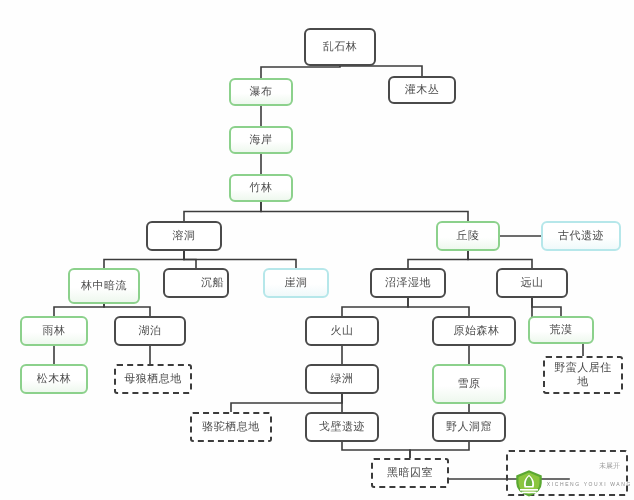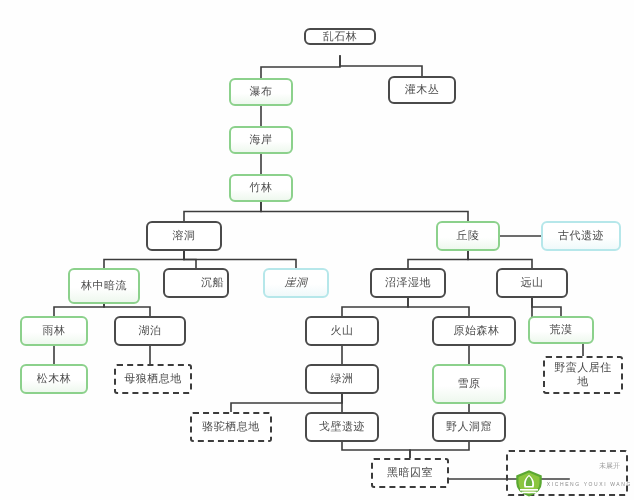--- a/index.html
+++ b/index.html
@@ -167,21 +167,21 @@
       <path d="M 342 394 V 403 H 231 V 412" fill="none" stroke="#3c3c3c" stroke-width="1.6" stroke-linecap="square"></path>
       <path d="M 342 394 V 403 H 342 V 412" fill="none" stroke="#3c3c3c" stroke-width="1.6" stroke-linecap="square"></path>
       <path d="M 469 394 V 412" fill="none" stroke="#3c3c3c" stroke-width="1.6" stroke-linecap="square"></path>
       <path d="M 342 442 V 450 H 410 V 458" fill="none" stroke="#3c3c3c" stroke-width="1.6" stroke-linecap="square"></path>
       <path d="M 469 442 V 450 H 410 V 458" fill="none" stroke="#3c3c3c" stroke-width="1.6" stroke-linecap="square"></path>
       <path d="M 449 479 H 569" fill="none" stroke="#3c3c3c" stroke-width="1.6" stroke-linecap="square"></path>
     </svg>
 
 
   <div id="nodes">
-      <div class="node n-dark" style="left: 304px; top: 28px; width: 72px; height: 17px; text-align: right;">
+      <div class="node n-dark" style="left: 304px; top: 28px; width: 72px; height: 38px; text-align: right;">
         <span style="white-space: pre-line;">乱石林</span>
       </div>
       <div class="node n-dark" style="left: 388px; top: 76px; width: 68px; height: 28px;">
         <span style="white-space: pre-line;">灌木丛</span>
       </div>
       <div class="node n-green" style="left: 229px; top: 78px; width: 64px; height: 28px;">
         <span style="white-space: pre-line;">瀑布</span>
       </div>
       <div class="node n-green" style="left: 229px; top: 126px; width: 64px; height: 28px;">
         <span style="white-space: pre-line;">海岸</span>
@@ -197,21 +197,21 @@
       </div>
       <div class="node n-cyan" style="left: 541px; top: 221px; width: 80px; height: 30px; justify-content: center;">
         <span style="white-space: pre-line;">古代遗迹</span>
       </div>
       <div class="node n-green" style="left: 68px; top: 268px; width: 72px; height: 36px;">
         <span style="white-space: pre-line;">林中暗流</span>
       </div>
       <div class="node n-dark" style="left: 163px; top: 268px; width: 66px; height: 30px; justify-content: flex-end;">
         <span style="white-space: pre-line;">沉船</span>
       </div>
-      <div class="node n-cyan" style="left: 263px; top: 268px; width: 66px; height: 30px; font-style: italic;">
+      <div class="node n-cyan" style="left: 263px; top: 268px; width: 66px; height: 30px;">
         <span style="white-space: pre-line;">崖洞</span>
       </div>
       <div class="node n-dark" style="left: 370px; top: 268px; width: 76px; height: 30px;">
         <span style="white-space: pre-line;">沼泽湿地</span>
       </div>
       <div class="node n-dark" style="left: 496px; top: 268px; width: 72px; height: 30px;">
         <span style="white-space: pre-line;">远山</span>
       </div>
       <div class="node n-green" style="left: 20px; top: 316px; width: 68px; height: 30px;">
         <span style="white-space: pre-line;">雨林</span>

